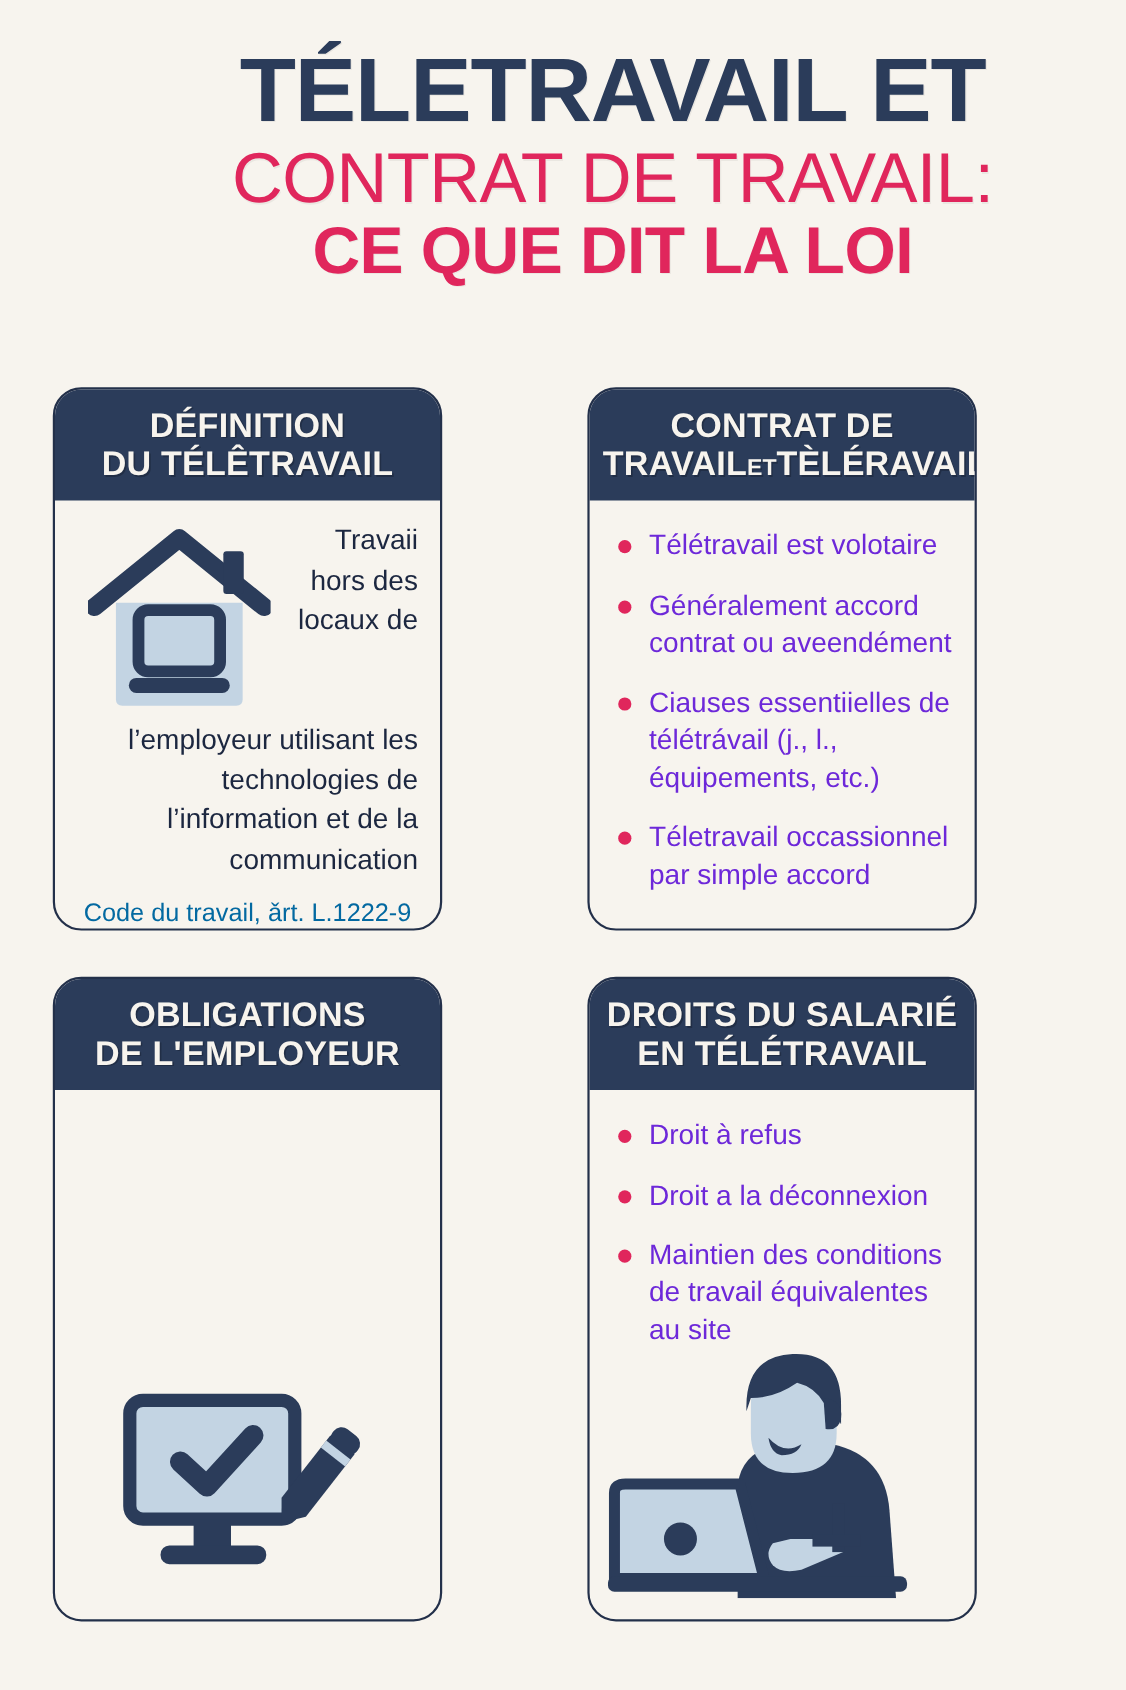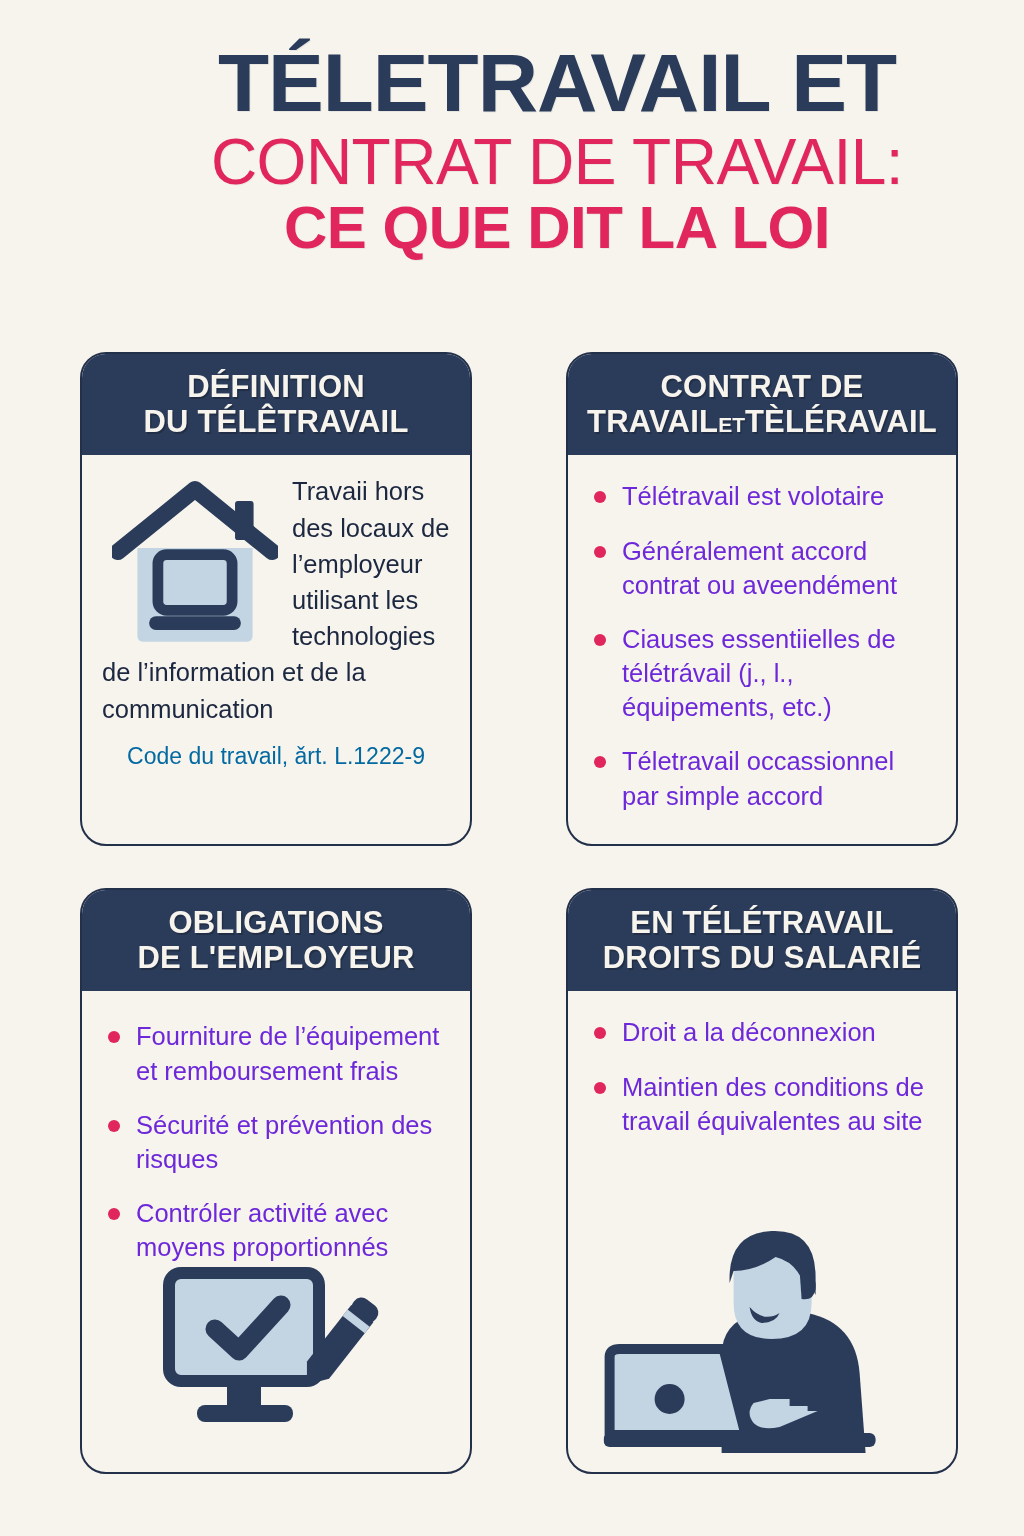--- a/index.html
+++ b/index.html
@@ -68,27 +68,26 @@
 
   
   .grid {
     position: absolute;
     left: 48px;
     top: 352px;
     width: 928px;
   }
   .card {
     position: absolute;
-    width: 392px;
+    width: 354px;
     border: 2px solid #23304a;
     border-radius: 26px;
     background: #f7f4ee;
     box-sizing: border-box;
     overflow: hidden;
-    margin-left: 32px;
   }
   .card-1 { left: 0px;   top: 0px;   height: 494px; }
   .card-2 { left: 486px; top: 0px;   height: 494px; }
   .card-3 { left: 0px;   top: 536px; height: 586px; }
   .card-4 { left: 486px; top: 536px; height: 586px; }
 
   .card-header {
     background: #2b3c5a;
     color: #f7f4ee;
     text-align: center;
@@ -111,21 +110,21 @@
     position: relative;
     height: calc(100% - 120px);
     box-sizing: border-box;
   }
 
   
   .def-text {
     color: #1c2740;
     font-size: 25.5px;
     line-height: 1.42;
-    text-align: left;
+    text-align: right;
     font-weight: normal;
   }
   .house-icon {
     float: left;
     width: 166px;
     height: 175px;
     margin: 4px 14px 2px 10px;
     shape-outside: margin-box;
   }
   .def-cite {
@@ -229,46 +228,42 @@
         </ul>
       </div>
     </div>
 
     <div class="card card-3">
       <div class="card-header">
         <div>OBLIGATIONS</div>
         <div>DE L'EMPLOYEUR</div>
       </div>
       <div class="card-body">
-        <ul class="bullets">
-          <li>Fourniture de l’équipement et remboursement frais</li>
-          <li>Sécurité et prévention des risques</li>
-          <li>Contróler activité avec moyens proportionnés</li>
-        </ul>
         <svg class="illus-monitor" viewBox="0 0 250 180">
           <rect x="18" y="8" width="150" height="108" rx="12" fill="#c3d4e3" stroke="#2b3c5a" stroke-width="12"></rect>
           <path d="M64 64 L88 86 L130 40" fill="none" stroke="#2b3c5a" stroke-width="19" stroke-linecap="round" stroke-linejoin="round"></path>
           <rect x="76" y="116" width="34" height="30" fill="#2b3c5a"></rect>
           <rect x="46" y="140" width="96" height="17" rx="8" fill="#2b3c5a"></rect>
           <g transform="rotate(38 175 95)">
             <path d="M161 36 L189 36 L189 108 L175 126 L161 108 Z" fill="#2b3c5a"></path>
             <rect x="161" y="22" width="28" height="20" rx="9" fill="#2b3c5a"></rect>
             <rect x="161" y="42" width="28" height="8" fill="#c3d4e3"></rect>
           </g>
         </svg>
       </div>
     </div>
 
     <div class="card card-4">
       <div class="card-header">
+        <div>DROITS DU SALARIÉ</div>
         <div>EN TÉLÉTRAVAIL</div>
-        <div>DROITS DU SALARIÉ</div>
       </div>
       <div class="card-body">
         <ul class="bullets">
+          <li>Droit à refus</li>
           <li>Droit a la déconnexion</li>
           <li>Maintien des conditions de travail équivalentes au site</li>
         </ul>
         <svg class="illus-person" viewBox="0 0 330 226">
 
           <path d="M118 226 L118 128 Q118 96 152 86 L204 86 Q252 96 256 146 L262 226 Z" fill="#2b3c5a"></path>
 
           <rect x="148" y="66" width="44" height="40" fill="#c3d4e3"></rect>
 
           <path d="M130 52 Q130 8 168 8 Q208 8 208 52 L208 76 Q208 112 168 112 Q130 112 130 76 Z" fill="#c3d4e3"></path>

